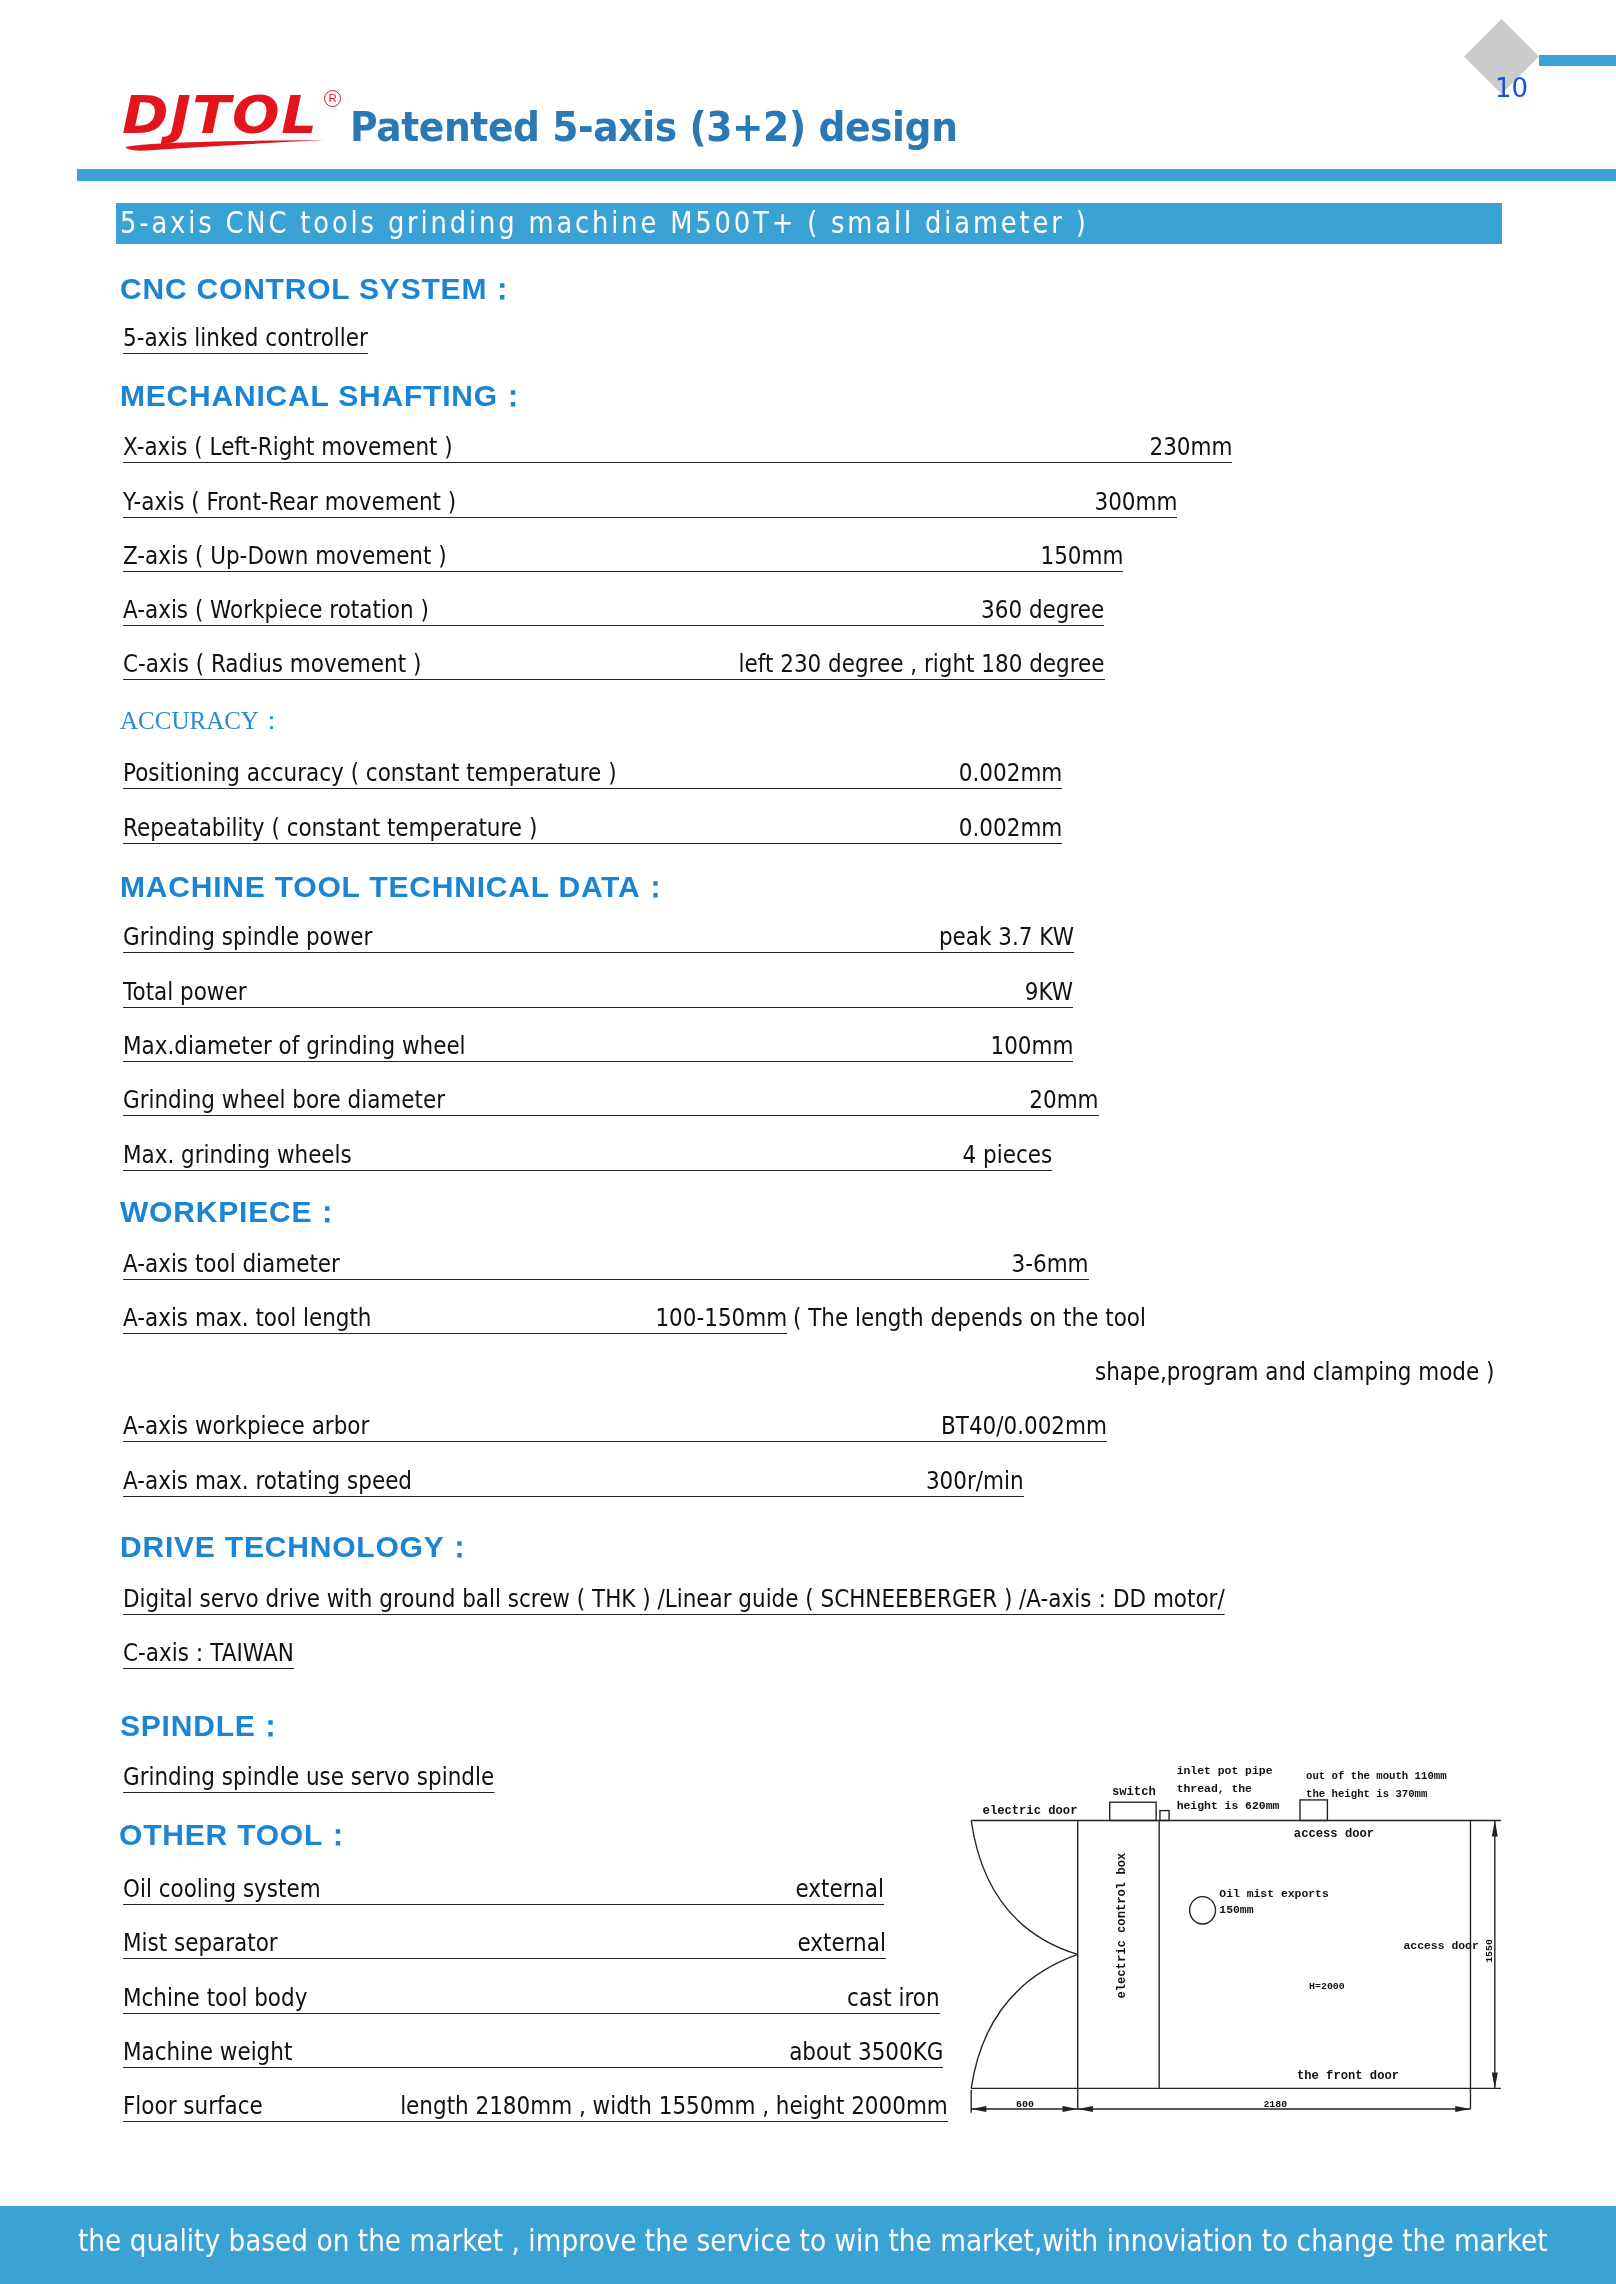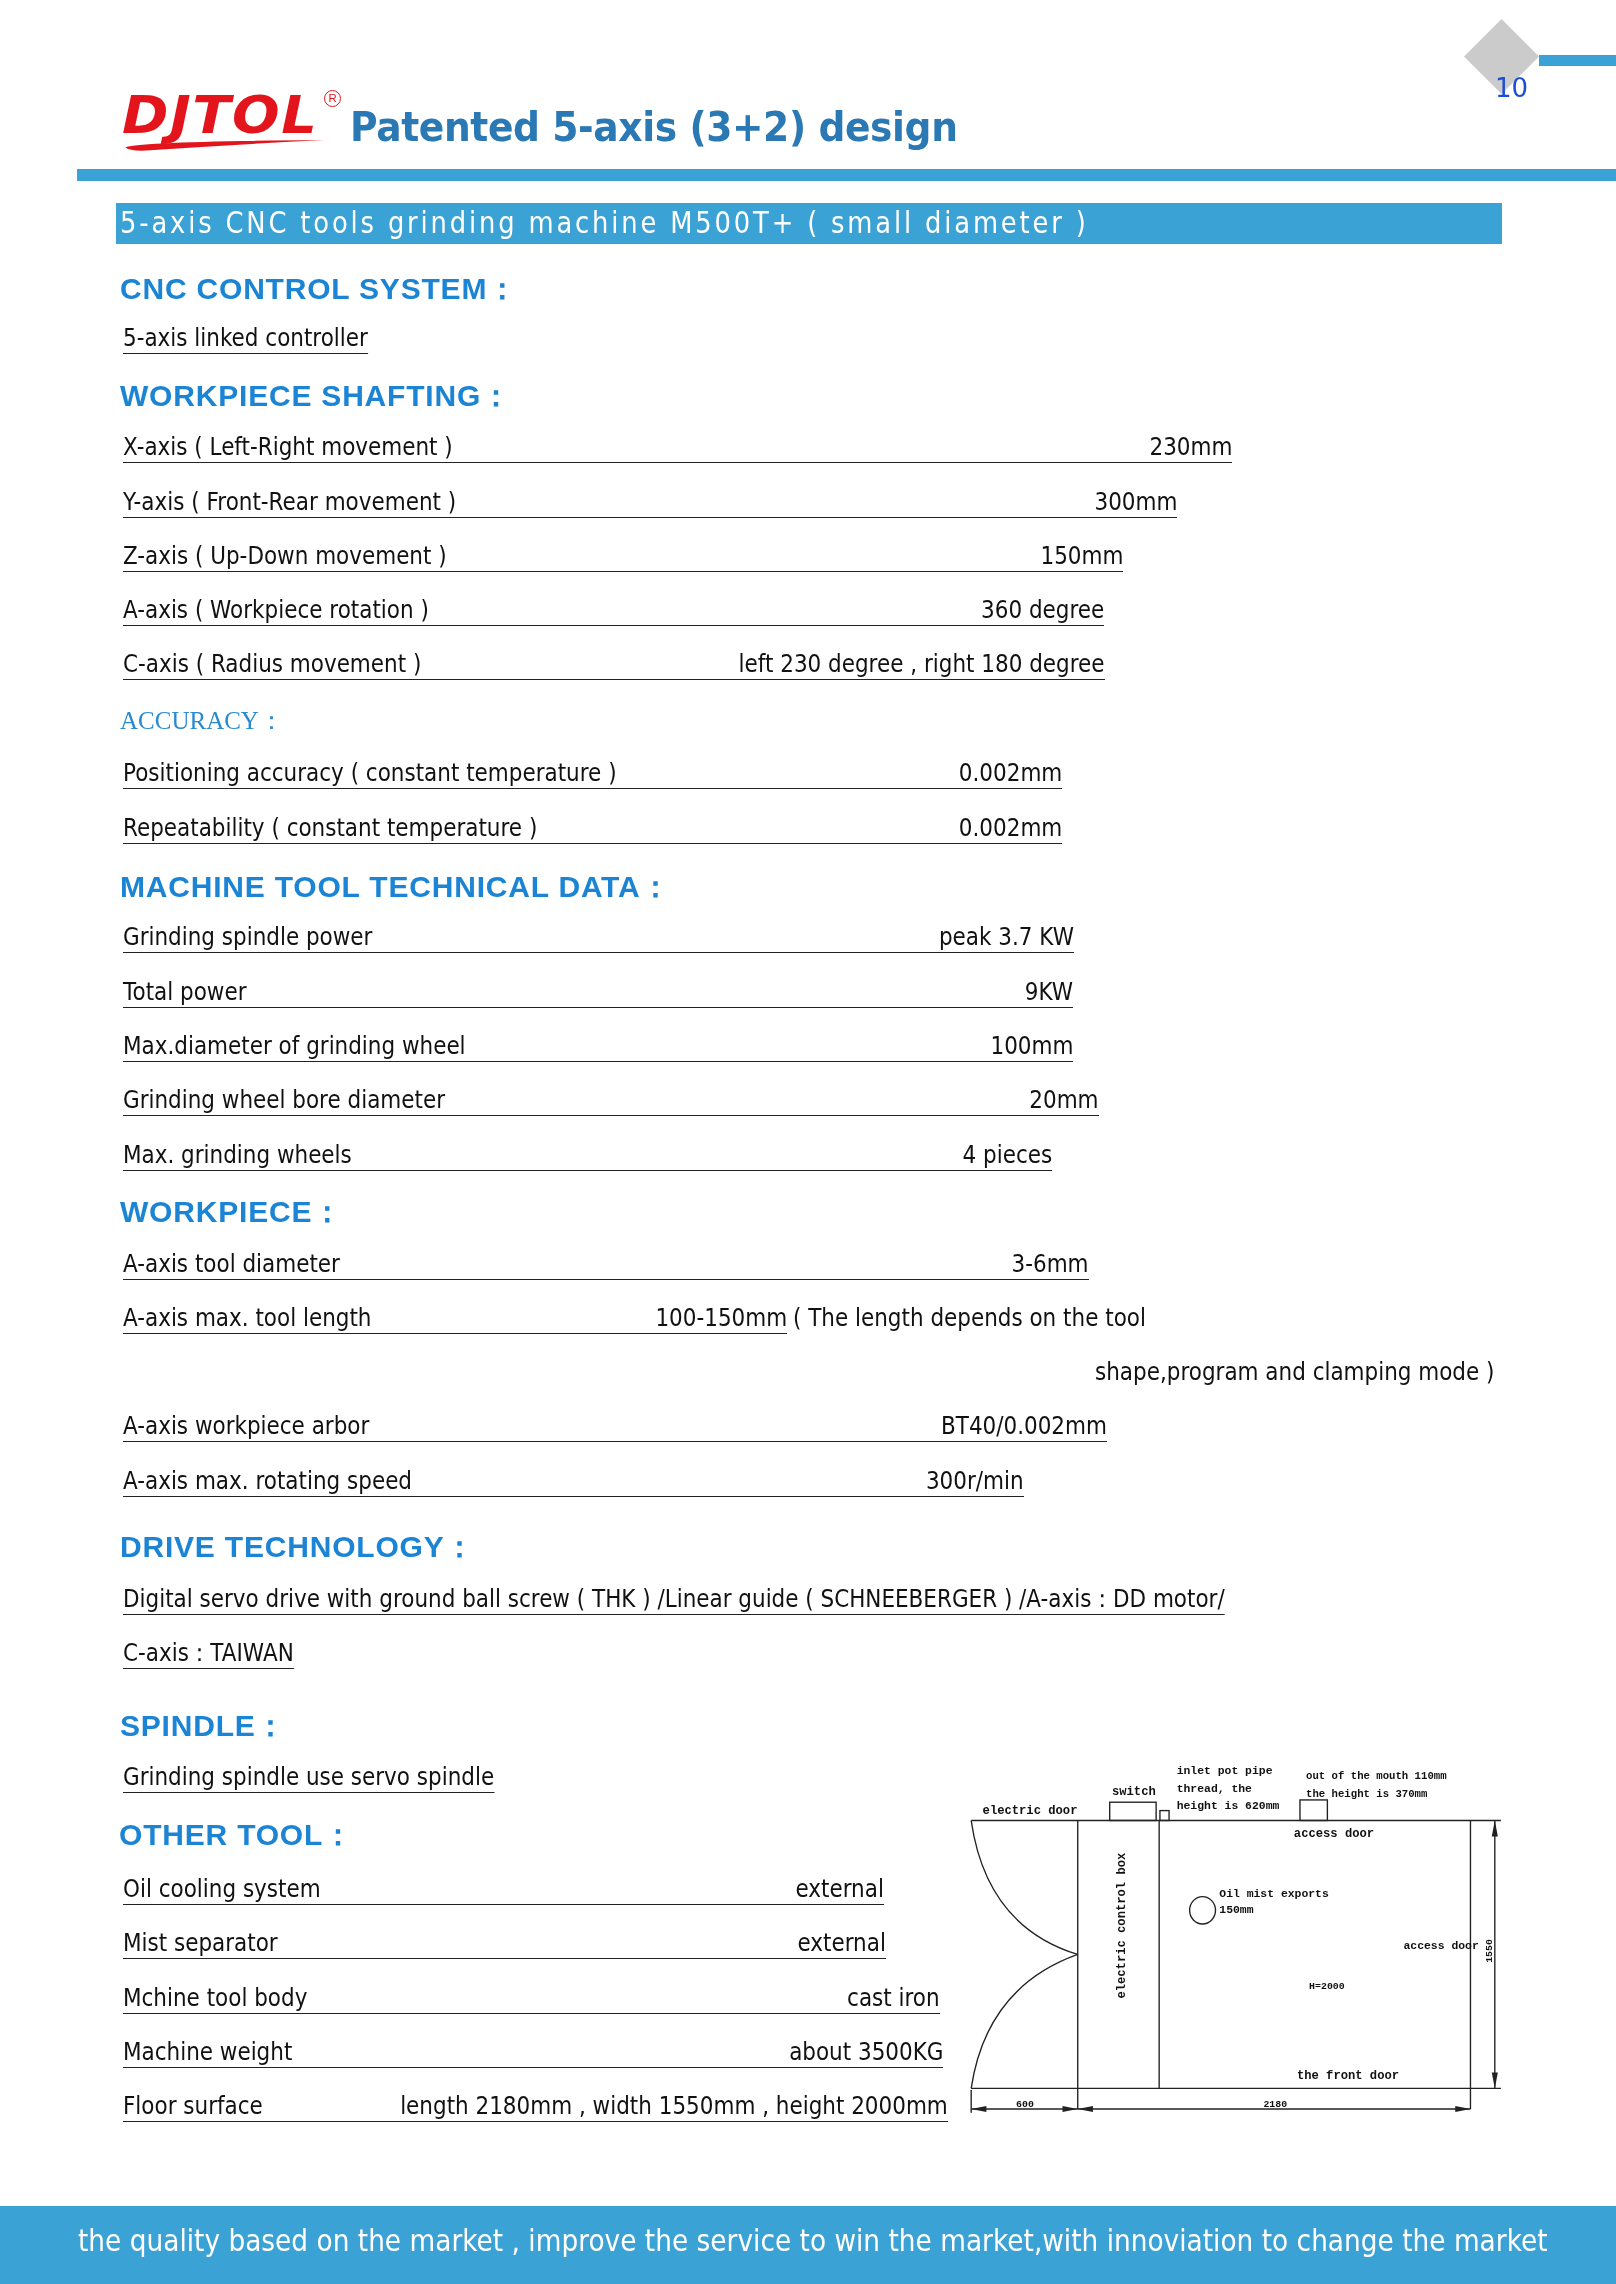--- a/index.html
+++ b/index.html
@@ -59,21 +59,21 @@
 </svg>
 <div class="abs header-title">Patented 5-axis (3+2) design</div>
 <div class="abs header-bar"></div>
 
 <div class="abs title-band"></div>
 <div class="abs title-band-text" style="transform:scaleX(0.86);transform-origin:left;">5-axis CNC tools grinding machine M500T+ ( small diameter )</div>
 
 <div class="abs sec" style="top:274px;">CNC CONTROL SYSTEM：</div>
 <div class="abs plain ul" style="left:123px; top:323px;">5-axis linked controller</div>
 
-<div class="abs sec" style="top:381px;">WORKPIECE SHAFTING：</div>
+<div class="abs sec" style="top:381px;">MECHANICAL SHAFTING：</div>
 <div class="abs row" style="top:432px; width:1109px;">
   <span class="lbl">X-axis ( Left-Right movement )</span>
   <span class="val">230mm</span>
 </div>
 <div class="abs row" style="top:487px; width:1054px;">
   <span class="lbl">Y-axis ( Front-Rear  movement )</span>
   <span class="val">300mm</span>
 </div>
 <div class="abs row" style="top:541px; width:1000px;">
   <span class="lbl">Z-axis ( Up-Down movement )</span>

